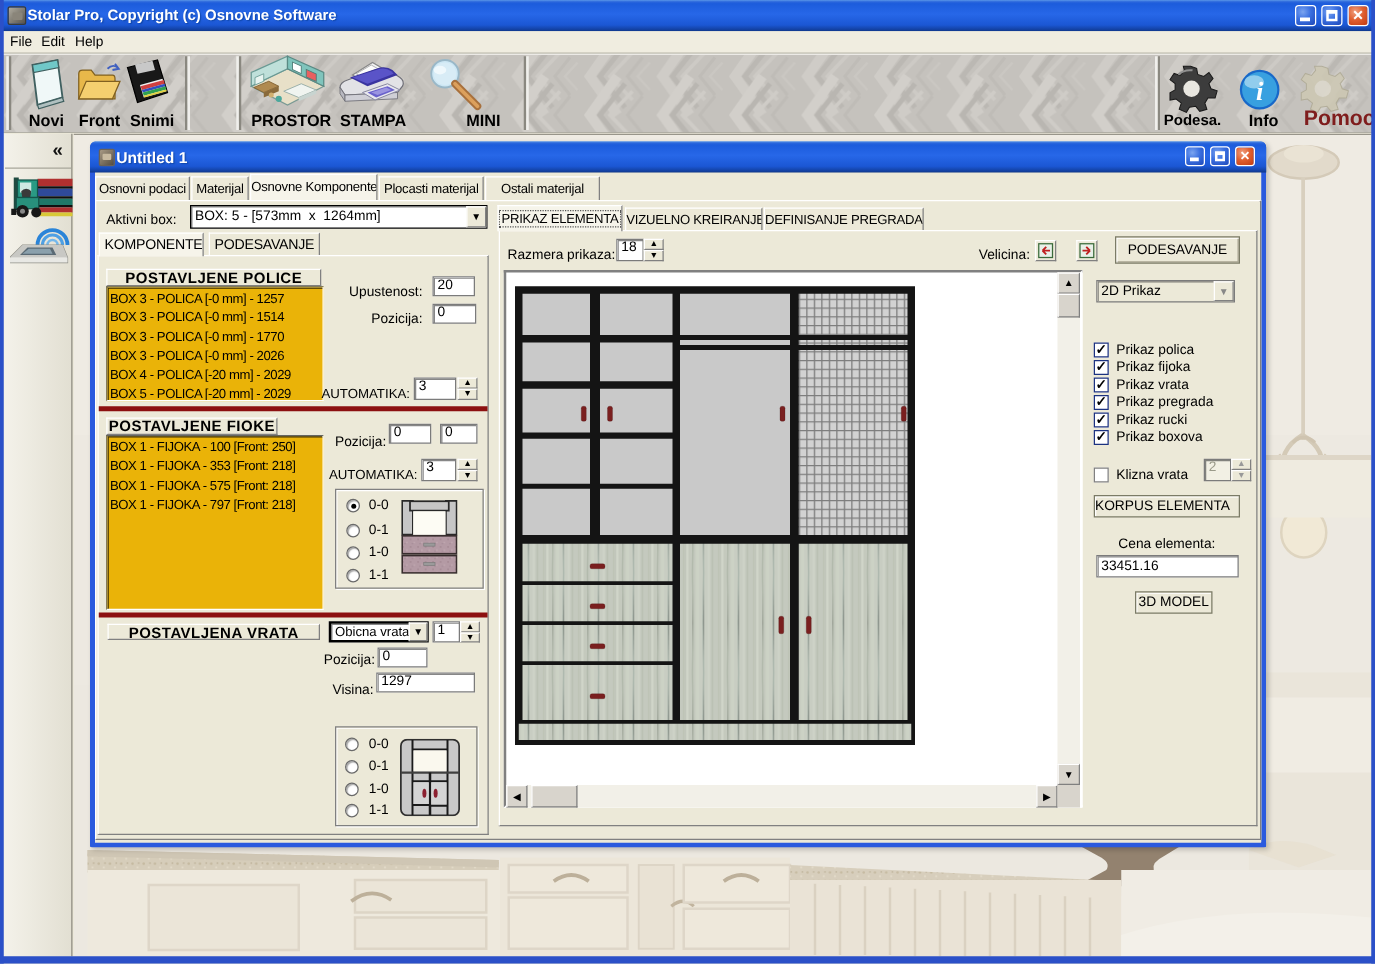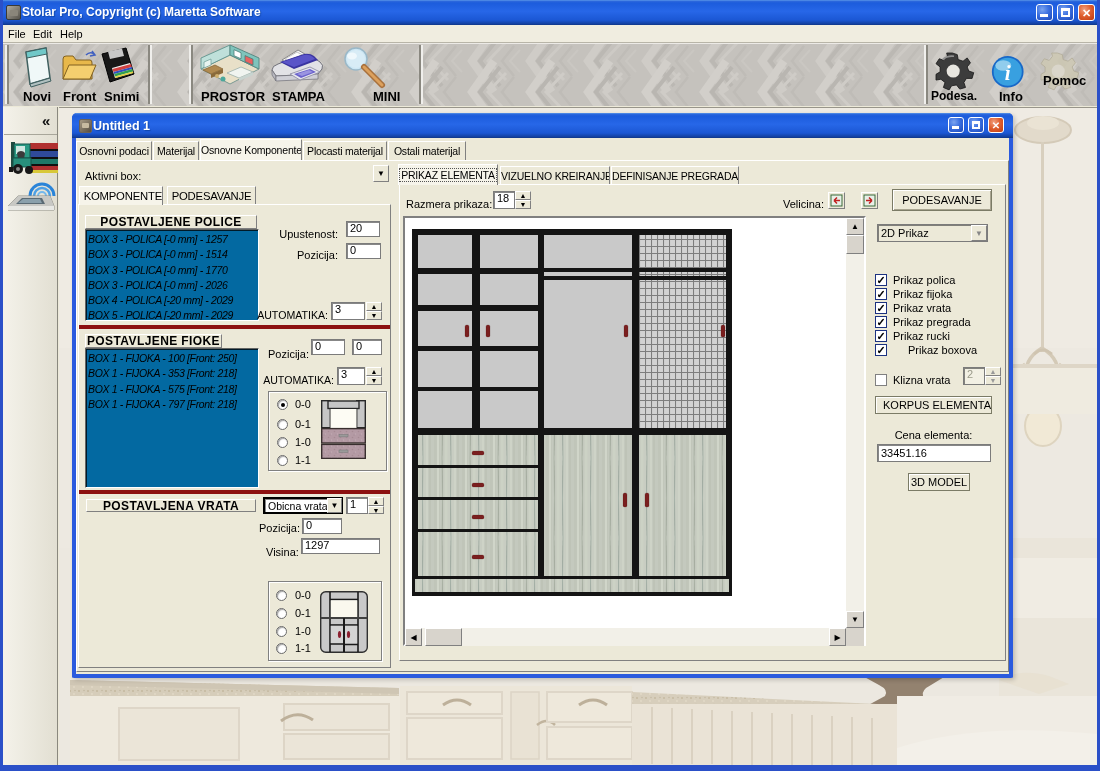--- a/index.html
+++ b/index.html
@@ -6,36 +6,36 @@
   html,body { width:1100px; height:771px; overflow:hidden; }
   body { font-family:"Liberation Sans", sans-serif; position:relative; background:#ece9d8; }
   .abs { position:absolute; }
   .titlebar { background:linear-gradient(180deg,#5a96e8 0%,#2a66dc 6%,#1c5cdc 12%,#2767e8 45%,#1b57d4 80%,#123f9e 96%,#0f3584 100%); }
   .xpbtn { width:17px; height:17px; border-radius:3px; border:1px solid #fff; position:absolute; top:4px; }
   .btn-blue { background:radial-gradient(circle at 35% 30%, #7ba4ef 0%, #3a6fe0 45%, #1d48b8 100%); }
   .btn-red  { background:radial-gradient(circle at 35% 30%, #f0a080 0%, #e06030 45%, #c03a10 100%); }
   .raised { border-top:1px solid #fff; border-left:1px solid #fff; border-bottom:1px solid #808080; border-right:1px solid #808080; }
   .field { background:#fff; border:1px solid #7b7b7b; box-shadow: inset 1px 1px 0 #404040a0; font-size:11px; padding-left:3px; color:#000; white-space:nowrap; }
   .hdrbox { background:#ece9d8; border-top:1px solid #fff; border-left:1px solid #fff; border-bottom:1px solid #808080; border-right:1px solid #808080; text-align:center; font-weight:bold; font-size:12px; letter-spacing:0.4px; white-space:nowrap; }
-  .listbox { background:#0369a1; border-top:1px solid #636563; border-left:1px solid #636563; border-bottom:1px solid #fff; border-right:1px solid #fff; box-shadow: inset 1px 1px 0 #000000c0; font-size:10.5px; letter-spacing:-0.35px; line-height:15.3px; padding:2px 0 0 2px; white-space:nowrap; overflow:hidden;font-style:italic; }
+  .listbox { background:#eab308; border-top:1px solid #636563; border-left:1px solid #636563; border-bottom:1px solid #fff; border-right:1px solid #fff; box-shadow: inset 1px 1px 0 #000000c0; font-size:10.5px; letter-spacing:-0.35px; line-height:15.3px; padding:2px 0 0 2px; white-space:nowrap; overflow:hidden; }
   .tab { position:absolute; background:#ece9d8; border-top:1px solid #fff; border-left:1px solid #fff; border-right:1px solid #808080; font-size:10.5px; letter-spacing:-0.2px; text-align:center; white-space:nowrap; overflow:hidden; }
   .cb { position:absolute; width:12px; height:12px; background:#fff; border:1px solid #1c3280; font-size:11px; line-height:11px; text-align:center; font-weight:bold; }
   .chk { position:absolute; font-size:11px; white-space:nowrap; }
   .radio { position:absolute; width:11px; height:11px; border-radius:50%; background:#fff; border:1px solid #6a6a6a; box-shadow: inset 1px 1px 1px #50505080; }
   .spinner { position:absolute; width:16px; background:#ece9d8; }
   .spinbtn { position:absolute; left:0; width:16px; height:50%; background:#ece9d8; border-top:1px solid #fff; border-left:1px solid #fff; border-bottom:1px solid #808080; border-right:1px solid #808080; font-size:7px; line-height:7px; text-align:center; color:#000; }
 </style>
 </head>
 <body>
 
 <div class="abs titlebar" style="left:0;top:0;width:1100px;height:25px;"></div>
 <div class="abs" style="left:6px;top:5px;width:15px;height:15px;background:linear-gradient(135deg,#b0aca0,#55514a);border:1px solid #3a3a36;border-radius:2px;">
     <div style="position:absolute;left:3px;top:4px;width:8px;height:6px;background:#8a857a;border-radius:1px;"></div>
   </div>
-<div class="abs" style="left:22px;top:5px;font-size:12px;font-weight:bold;color:#fff;text-shadow:1px 1px 1px #00338088;">Stolar Pro, Copyright (c) Maretta Software</div>
+<div class="abs" style="left:22px;top:5px;font-size:12px;font-weight:bold;color:#fff;text-shadow:1px 1px 1px #00338088;">Stolar Pro, Copyright (c) Osnovne Software</div>
 <div class="xpbtn btn-blue" style="left:1036px;">
     <div style="position:absolute;left:3px;bottom:3px;width:8px;height:3px;background:#fff;"></div>
   </div>
 <div class="xpbtn btn-blue" style="left:1057px;">
     <div style="position:absolute;left:3px;top:3px;width:9px;height:9px;border:2px solid #fff;border-top-width:3px;"></div>
   </div>
 <div class="xpbtn btn-red" style="left:1078px;font-weight:bold;color:#fff;font-size:11px;text-align:center;line-height:16px;">✕</div>
 
 <div class="abs" style="left:0;top:25px;width:1100px;height:18px;background:#f0ede0;border-bottom:1px solid #b8b5a8;"></div>
 <div class="abs" style="left:8px;top:28px;font-size:11px;">File</div>
@@ -146,21 +146,21 @@
     </g>
   </svg>
   <div class="abs" style="left:23px;top:46px;font-size:13px;font-weight:bold;">Novi</div>
   <div class="abs" style="left:63px;top:46px;font-size:13px;font-weight:bold;">Front</div>
   <div class="abs" style="left:104px;top:46px;font-size:13px;font-weight:bold;">Snimi</div>
   <div class="abs" style="left:201px;top:46px;font-size:13px;font-weight:bold;">PROSTOR</div>
   <div class="abs" style="left:272px;top:46px;font-size:13px;font-weight:bold;">STAMPA</div>
   <div class="abs" style="left:349px;top:46px;font-size:13px;font-weight:bold;padding-left:24px;">MINI</div>
   <div class="abs" style="left:931px;top:46px;font-size:12px;font-weight:bold;">Podesa.</div>
   <div class="abs" style="left:999px;top:46px;font-size:13px;font-weight:bold;">Info</div>
-  <div class="abs" style="left:1043px;top:30px;font-size:13px;font-weight:bold;color:#000000;">Pomoc</div>
+  <div class="abs" style="left:1043px;top:42px;font-size:17px;font-weight:bold;color:#7f1d1d;">Pomoc</div>
 </div>
 
 <div class="abs" style="left:3px;top:107px;width:55px;height:658px;background:linear-gradient(90deg,#f4f2ea,#e2dfd2);border-right:1px solid #8a887e;"></div>
 <div class="abs" style="left:42px;top:112px;font-size:15px;font-weight:bold;color:#111;">«</div>
 <div class="abs" style="left:4px;top:134px;width:53px;height:1px;background:#a8a69a;"></div>
 <div class="abs" id="forklift" style="left:7px;top:140px;width:52px;height:35px;">
   <svg width="52" height="35">
     <rect x="23" y="3" width="28" height="6" fill="#b03030"></rect>
     <rect x="23" y="9" width="28" height="2" fill="#101010"></rect>
     <rect x="23" y="11" width="28" height="6" fill="#2f4a9a"></rect>
@@ -266,25 +266,26 @@
     </div>
   <div class="xpbtn btn-blue" style="left:892px;top:4px;width:16px;height:16px;">
       <div style="position:absolute;left:3px;top:3px;width:8px;height:8px;border:2px solid #fff;border-top-width:3px;"></div>
     </div>
   <div class="xpbtn btn-red" style="left:912px;top:4px;width:16px;height:16px;font-weight:bold;color:#fff;font-size:10px;text-align:center;line-height:15px;">✕</div>
 
   <div class="tab" style="left:0px;top:28px;width:76px;height:19px;line-height:19px;">Osnovni podaci</div>
   <div class="tab" style="left:77px;top:28px;width:46px;height:19px;line-height:19px;">Materijal</div>
   <div class="tab" style="left:124px;top:26px;width:102px;height:21px;line-height:20px;background:#f6f4ea;z-index:2;">Osnovne Komponente</div>
   <div class="tab" style="left:227px;top:28px;width:84px;height:19px;line-height:19px;">Plocasti materijal</div>
-  <div class="tab" style="left:312px;top:28px;width:78px;height:19px;line-height:19px;">Ostali materijal</div>
+  <div class="tab" style="left:312px;top:28px;width:92px;height:19px;line-height:19px;">Ostali materijal</div>
 
   <div class="abs raised" style="left:0px;top:47px;width:933px;height:512px;background:#ece9d8;"></div>
 
   <div class="abs" style="left:9px;top:57px;font-size:11px;">Aktivni box:</div>
+  <div class="abs field" style="left:76px;top:51px;width:238px;height:19px;border:1px solid #000;line-height:17px;">BOX: 5 - [573mm &nbsp;x &nbsp;1264mm]</div>
   <div class="abs raised" style="left:297px;top:52px;width:16px;height:17px;background:#ece9d8;text-align:center;font-size:8px;line-height:16px;">▼</div>
 
   <div class="tab" style="left:3px;top:73px;width:84px;height:19px;line-height:18px;background:#f6f4ea;z-index:2;font-size:11.3px;text-align:right;">KOMPONENTE</div>
   <div class="tab" style="left:91px;top:73px;width:89px;height:19px;line-height:18px;font-size:11.3px;">PODESAVANJE</div>
 
   <div class="abs raised" style="left:2px;top:91px;width:313px;height:464px;background:#ece9d8;"></div>
   <div class="abs" style="left:3px;top:212px;width:311px;height:4px;background:#8c1010;"></div>
   <div class="abs" style="left:3px;top:377px;width:311px;height:4px;background:#8c1010;"></div>
 
   <div class="abs hdrbox" style="left:9px;top:102px;width:172px;height:14px;line-height:13px;">POSTAVLJENE POLICE</div>
@@ -484,25 +485,25 @@
     <div class="chk" style="left:817px;top:161px;">Prikaz polica</div>
   <div class="cb" style="left:799px;top:175px;">✓</div>
     <div class="chk" style="left:817px;top:175px;">Prikaz fijoka</div>
   <div class="cb" style="left:799px;top:189px;">✓</div>
     <div class="chk" style="left:817px;top:189px;">Prikaz vrata</div>
   <div class="cb" style="left:799px;top:203px;">✓</div>
     <div class="chk" style="left:817px;top:203px;">Prikaz pregrada</div>
   <div class="cb" style="left:799px;top:217px;">✓</div>
     <div class="chk" style="left:817px;top:217px;">Prikaz rucki</div>
   <div class="cb" style="left:799px;top:231px;">✓</div>
-    <div class="chk" style="left:817px;top:231px;margin-left:15px;">Prikaz boxova</div>
+    <div class="chk" style="left:817px;top:231px;">Prikaz boxova</div>
   <div class="cb" style="left:799px;top:261px;border-color:#808080;"></div>
     <div class="chk" style="left:817px;top:261px;">Klizna vrata</div>
   <div class="abs field" style="left:887px;top:254px;width:22px;height:18px;color:#9a9a8a;background:#f2f0e4;">2</div>
   <div class="spinner" style="left:909px;top:254px;height:18px;">
       <div class="spinbtn" style="top:0;color:#999;">▲</div>
       <div class="spinbtn" style="bottom:0;color:#999;">▼</div>
     </div>
-  <div class="abs raised" style="left:799px;top:283px;width:117px;height:18px;background:#ece9d8;border:1px solid #7b7b66;box-shadow:inset 1px 1px 0 #fff;text-align:right;font-size:11px;line-height:16px;white-space:nowrap;">KORPUS ELEMENTA</div>
+  <div class="abs raised" style="left:799px;top:283px;width:117px;height:18px;background:#ece9d8;border:1px solid #7b7b66;box-shadow:inset 1px 1px 0 #fff;text-align:left;font-size:11px;line-height:16px;white-space:nowrap;">KORPUS ELEMENTA</div>
   <div class="abs" style="left:799px;top:316px;width:117px;font-size:11px;text-align:center;">Cena elementa:</div>
   <div class="abs field" style="left:801px;top:331px;width:114px;height:18px;line-height:16px;">33451.16</div>
   <div class="abs raised" style="left:832px;top:360px;width:62px;height:18px;background:#ece9d8;border:1px solid #7b7b66;box-shadow:inset 1px 1px 0 #fff;text-align:center;font-size:11px;line-height:16px;white-space:nowrap;">3D MODEL</div>
 </div>
 
 </body></html>

